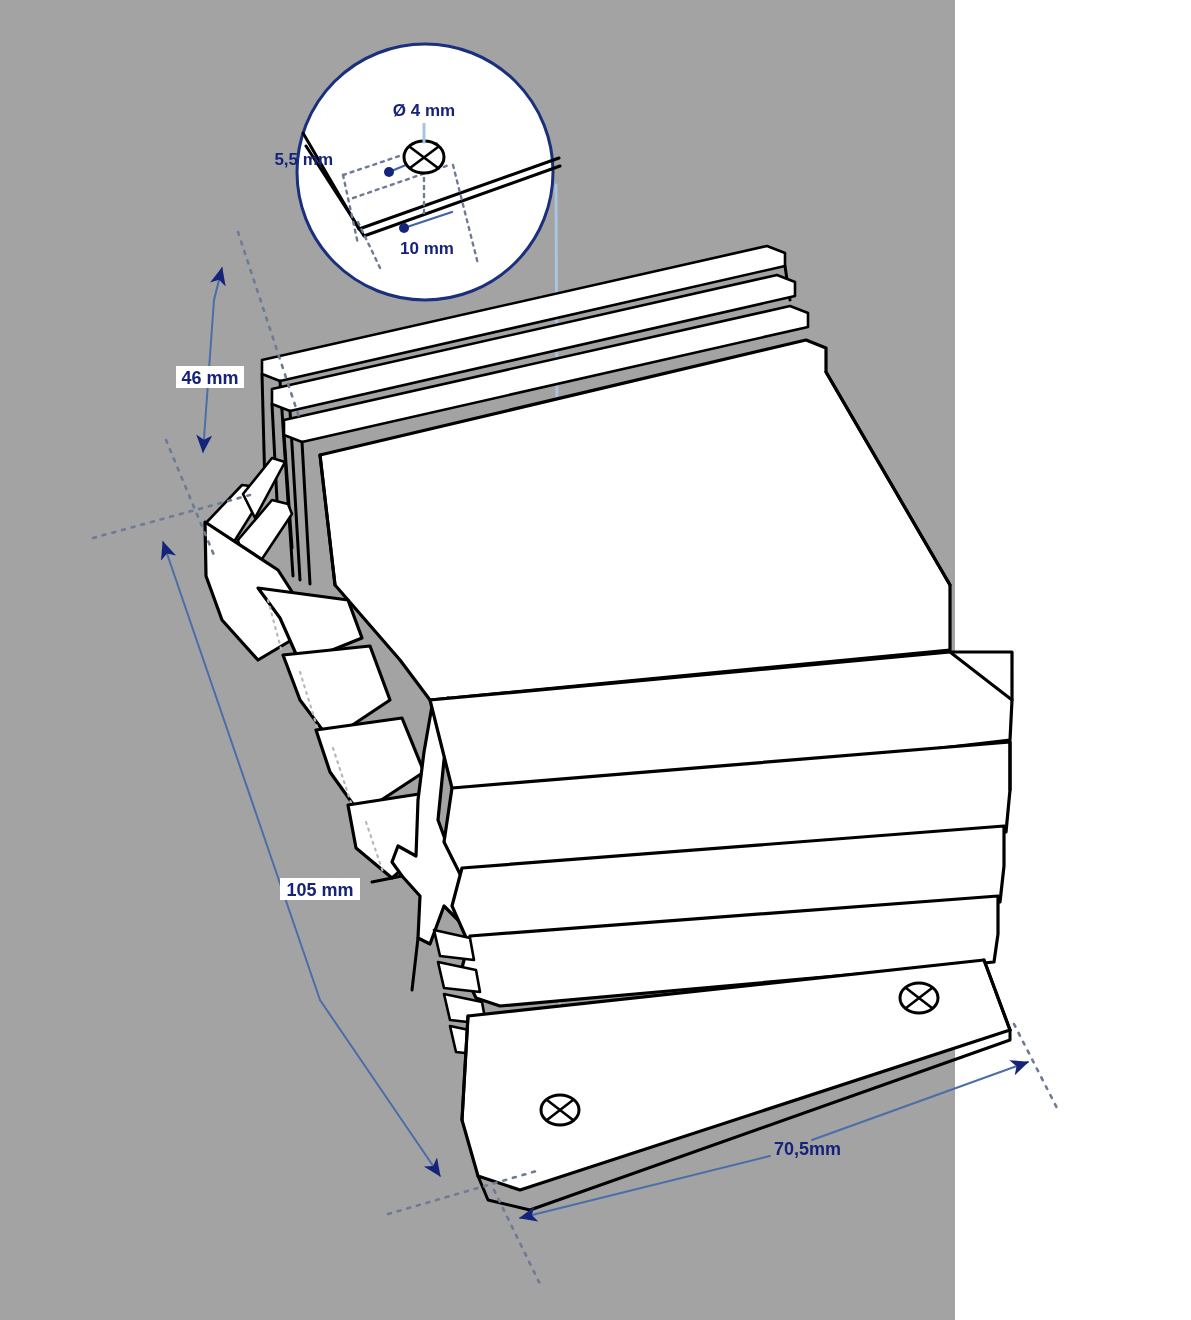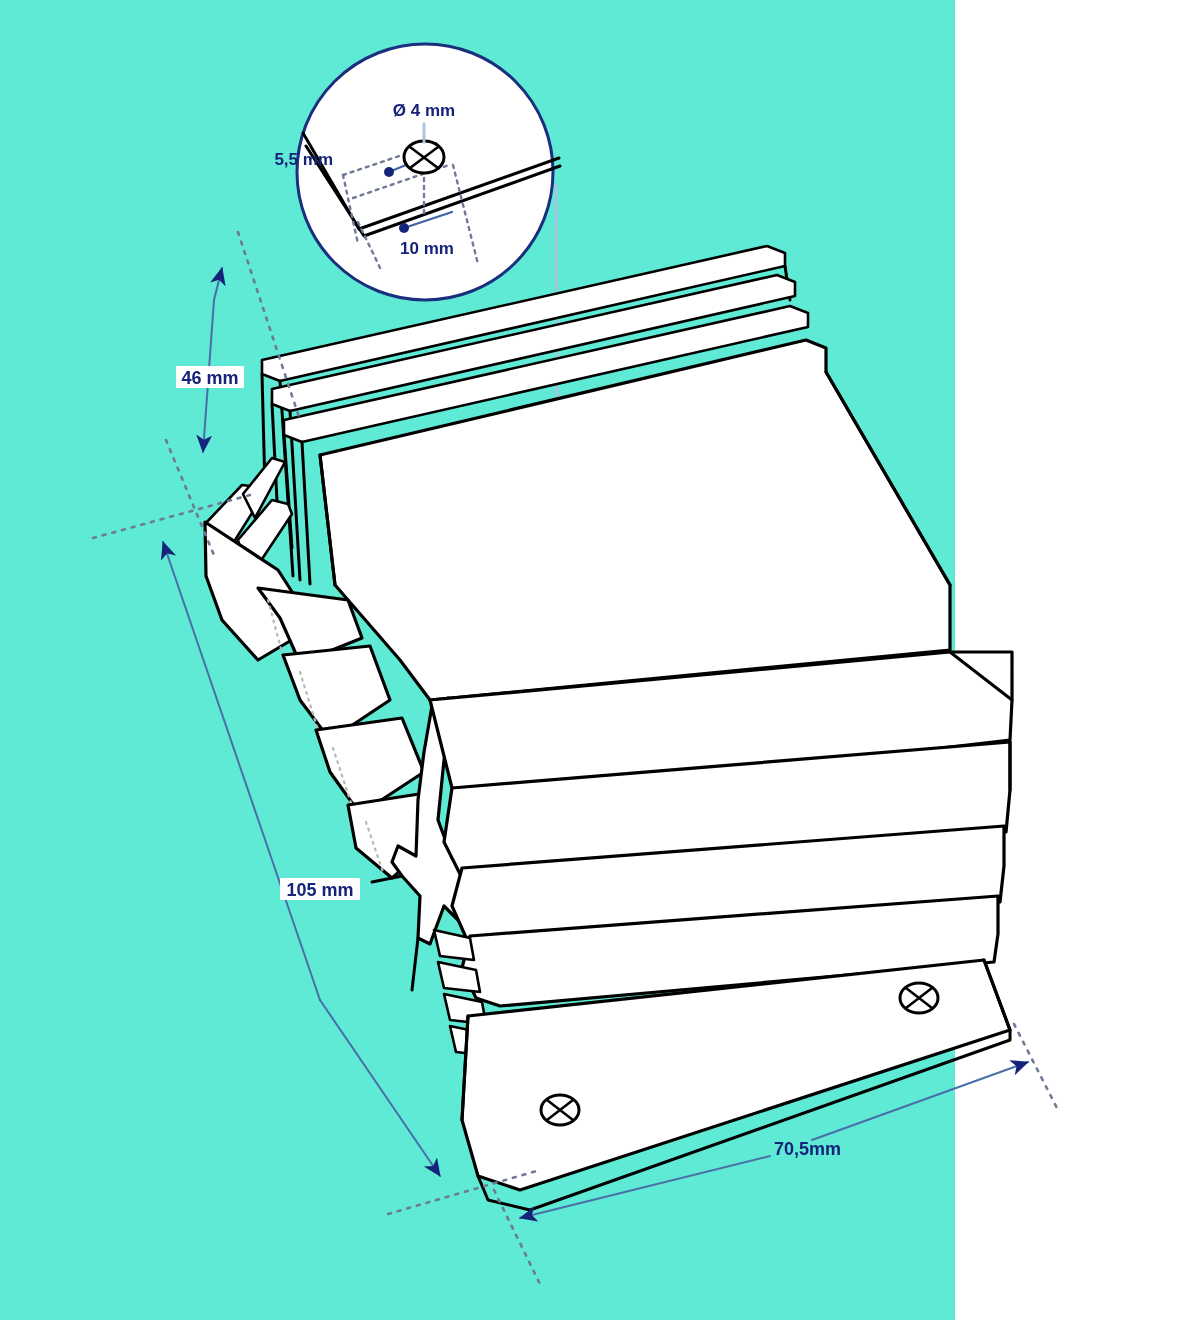--- a/index.html
+++ b/index.html
@@ -10,21 +10,21 @@
   body {
     width: 1191px;
     height: 1320px;
     font-family: "Liberation Sans", sans-serif;
     overflow: hidden;
   }
   #drawing-root {
     position: relative;
     width: 955px;
     height: 1320px;
-    background: #5eead4;
+    background: #a3a3a3;
   }
   svg#drawing-canvas {
     position: absolute;
     top: 0;
     left: 0;
     width: 1191px;
     height: 1320px;
   }
   .dim-text {
     font-family: "Liberation Sans", sans-serif;

